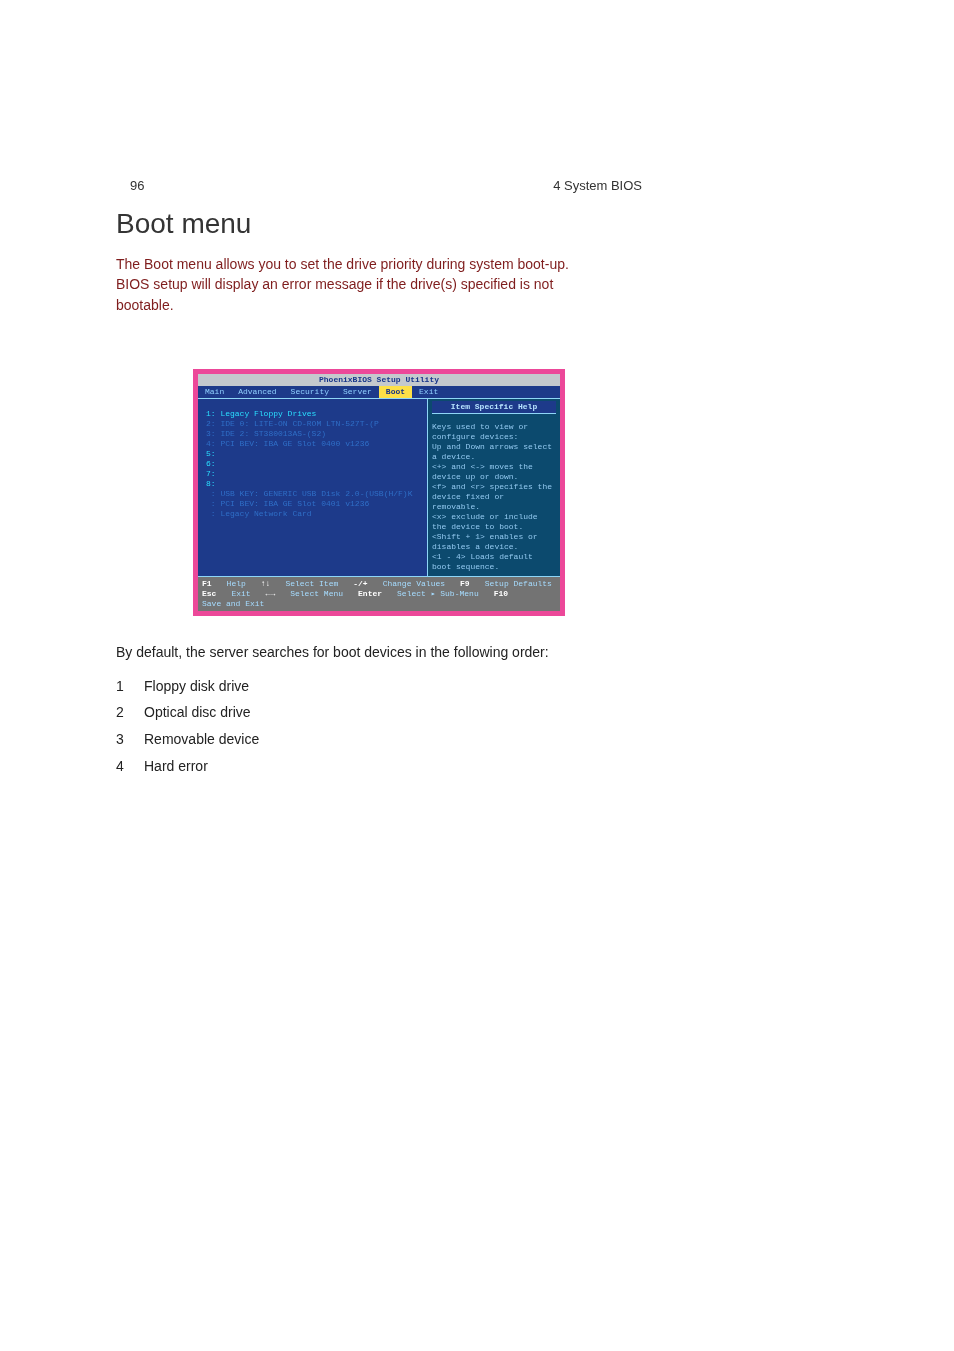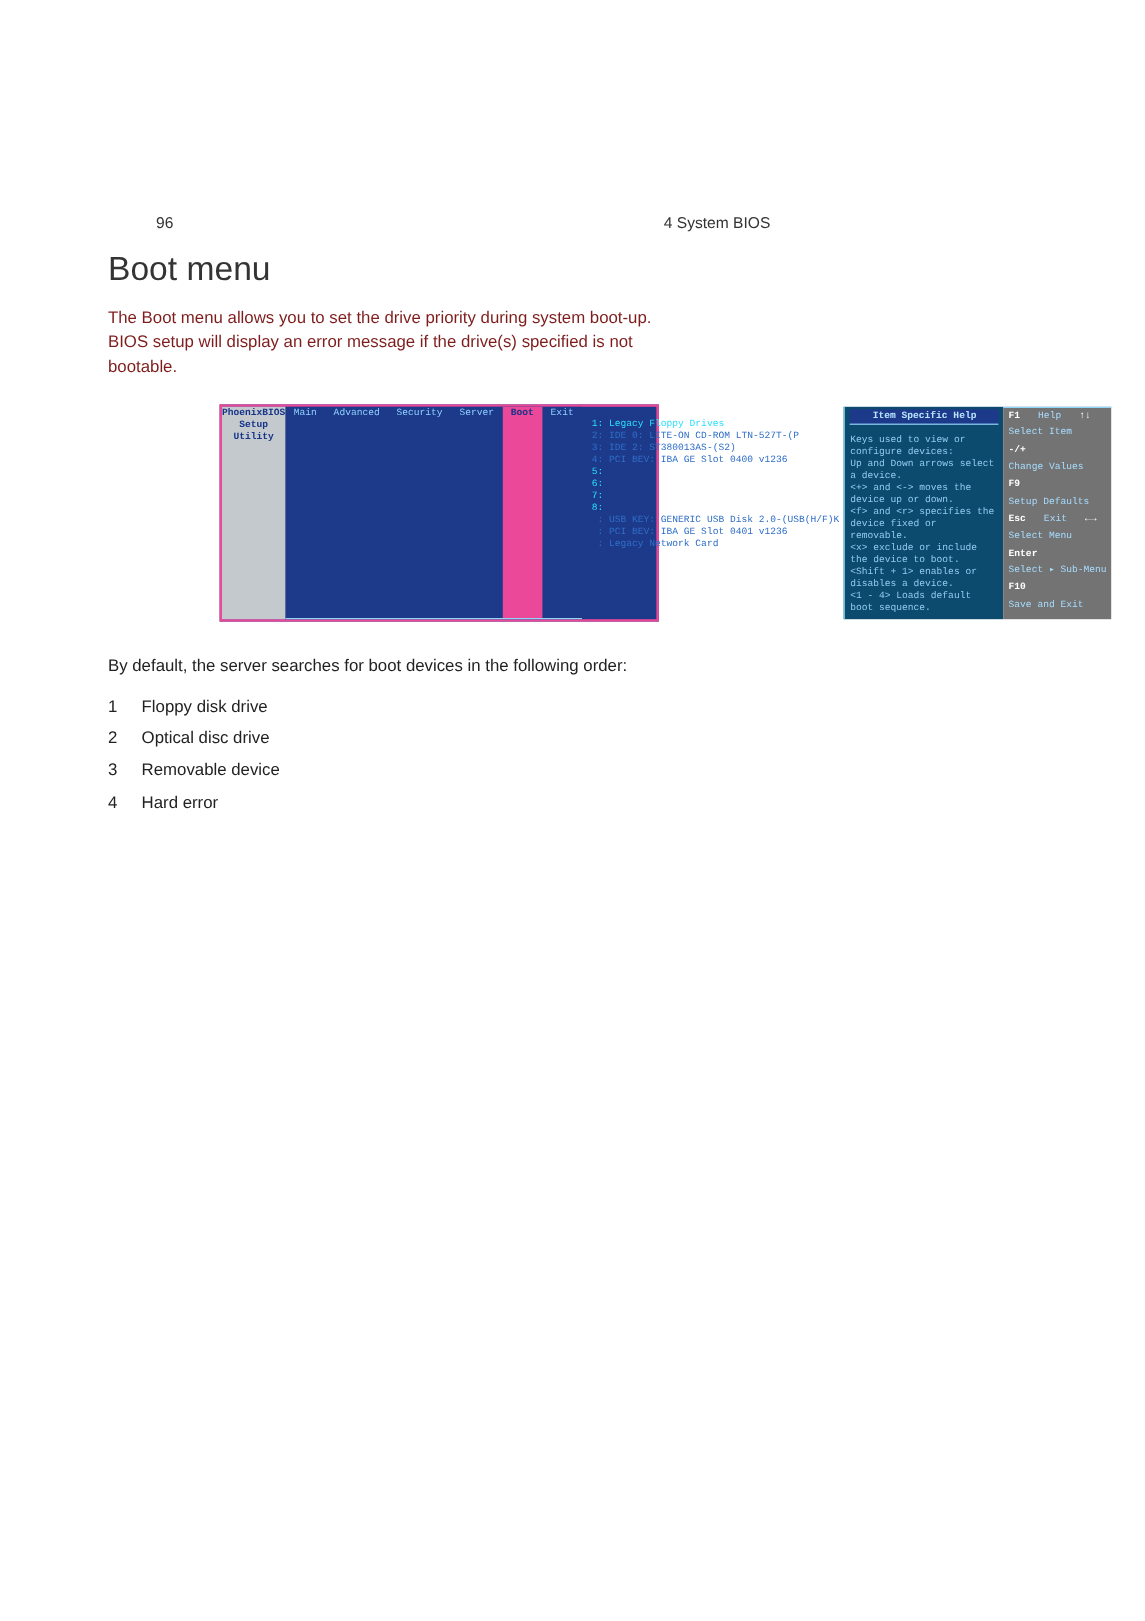--- a/index.html
+++ b/index.html
@@ -8,21 +8,21 @@
     background: #ffffff;
     font-family: "Segoe UI", Tahoma, Geneva, Verdana, sans-serif;
     color: #222;
     width: 954px;
   }
   .page {
     width: 782px;
     min-height: 1351px;
     box-sizing: border-box;
     padding-top: 178px;
-    padding-left: 90px;
+    padding-left: 116px;
     padding-right: 140px;
     position: relative;
   }
   .page-header {
     position: absolute;
     top: 178px;
     left: 130px;
     right: 140px;
     display: flex;
     justify-content: space-between;
@@ -55,44 +55,45 @@
     justify-content:center;
     margin: 6px 0 26px 0;
   }
   .bios {
     width: 362px;
     font-family: "Courier New", monospace;
     font-size: 8px;
     line-height: 1.25;
     background: #1d3a8a;
     color: #8fd6f7;
-    border: 2px solid #ec4899;
-    display: flex;
-    flex-direction: row;
+    border: 5px solid #ec4899;
+    display: flex;
+    flex-direction: column;
+    margin-top: 32px;
   }
   .bios-title {
     background: #c4c9cd;
     color: #16358a;
     font-weight: bold;
     text-align: center;
     padding: 1px 0;
     font-size: 8px;
   }
   .bios-tabs {
     display: flex;
     background: #1d3a8a;
     border-bottom: 1px solid #8fd6f7;
   }
   .bios-tabs div {
     padding: 1px 7px;
     color: #90d0ff;
     font-size: 8px;
   }
   .bios-tabs .active {
-    background: #ec4899;
+    background: #fde047;
     color: #153387;
     font-weight: bold;
   }
   .bios-body {
     display: flex;
     min-height: 160px;
   }
   .bios-left {
     flex: 1;
     padding: 10px 4px 4px 8px;

